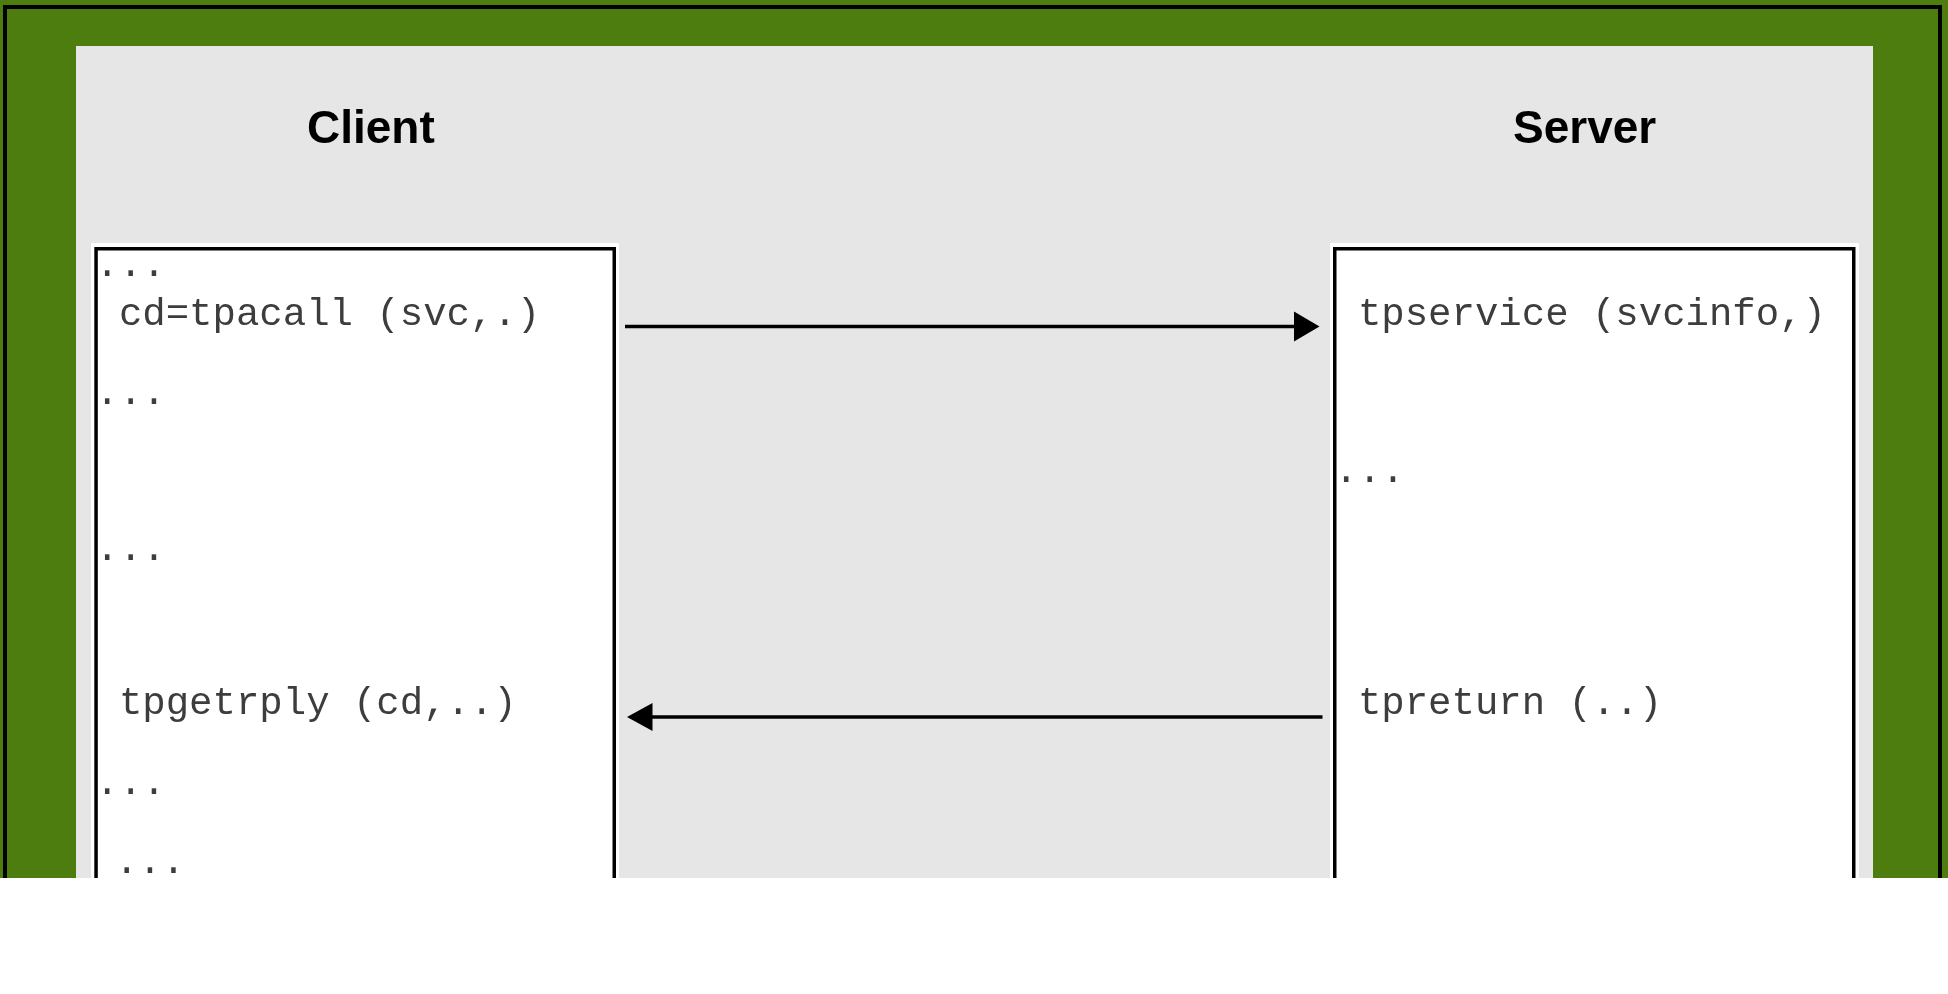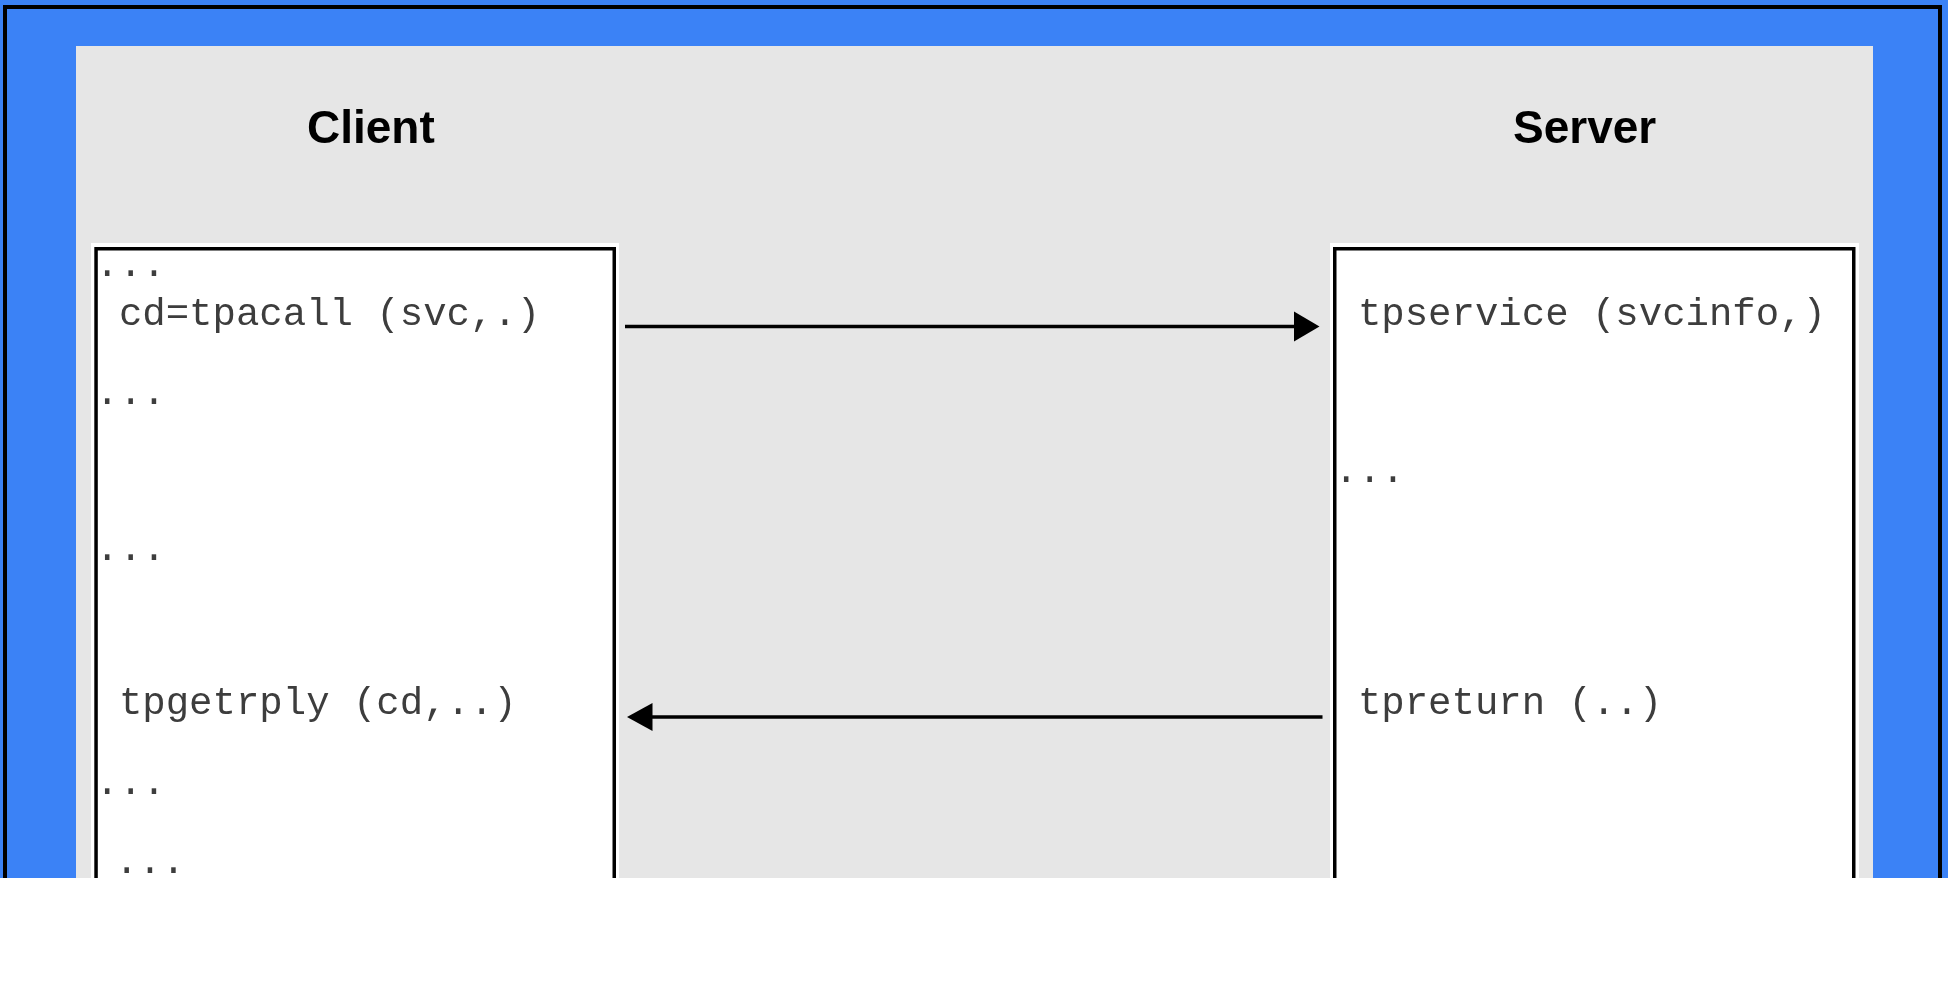--- a/index.html
+++ b/index.html
@@ -1,16 +1,16 @@
 <!DOCTYPE html>
 <html><head>
 <meta charset="utf-8">
 <style>
 html,body{margin:0;padding:0;background:#ffffff;}
-#stage{position:relative;width:1948px;height:878px;background:#3b82f6;overflow:hidden;}
+#stage{position:relative;width:1948px;height:878px;background:#4d7c0f;overflow:hidden;}
 svg{display:block;}
 </style>
 </head>
 <body>
 <div id="stage">
 <svg width="1948" height="994" viewBox="0 0 1948 994">
 
   <rect x="5" y="7" width="1935" height="980" fill="none" stroke="#000000" stroke-width="4"></rect>
 
   <rect x="76" y="46" width="1797" height="909" fill="#e6e6e6"></rect>

